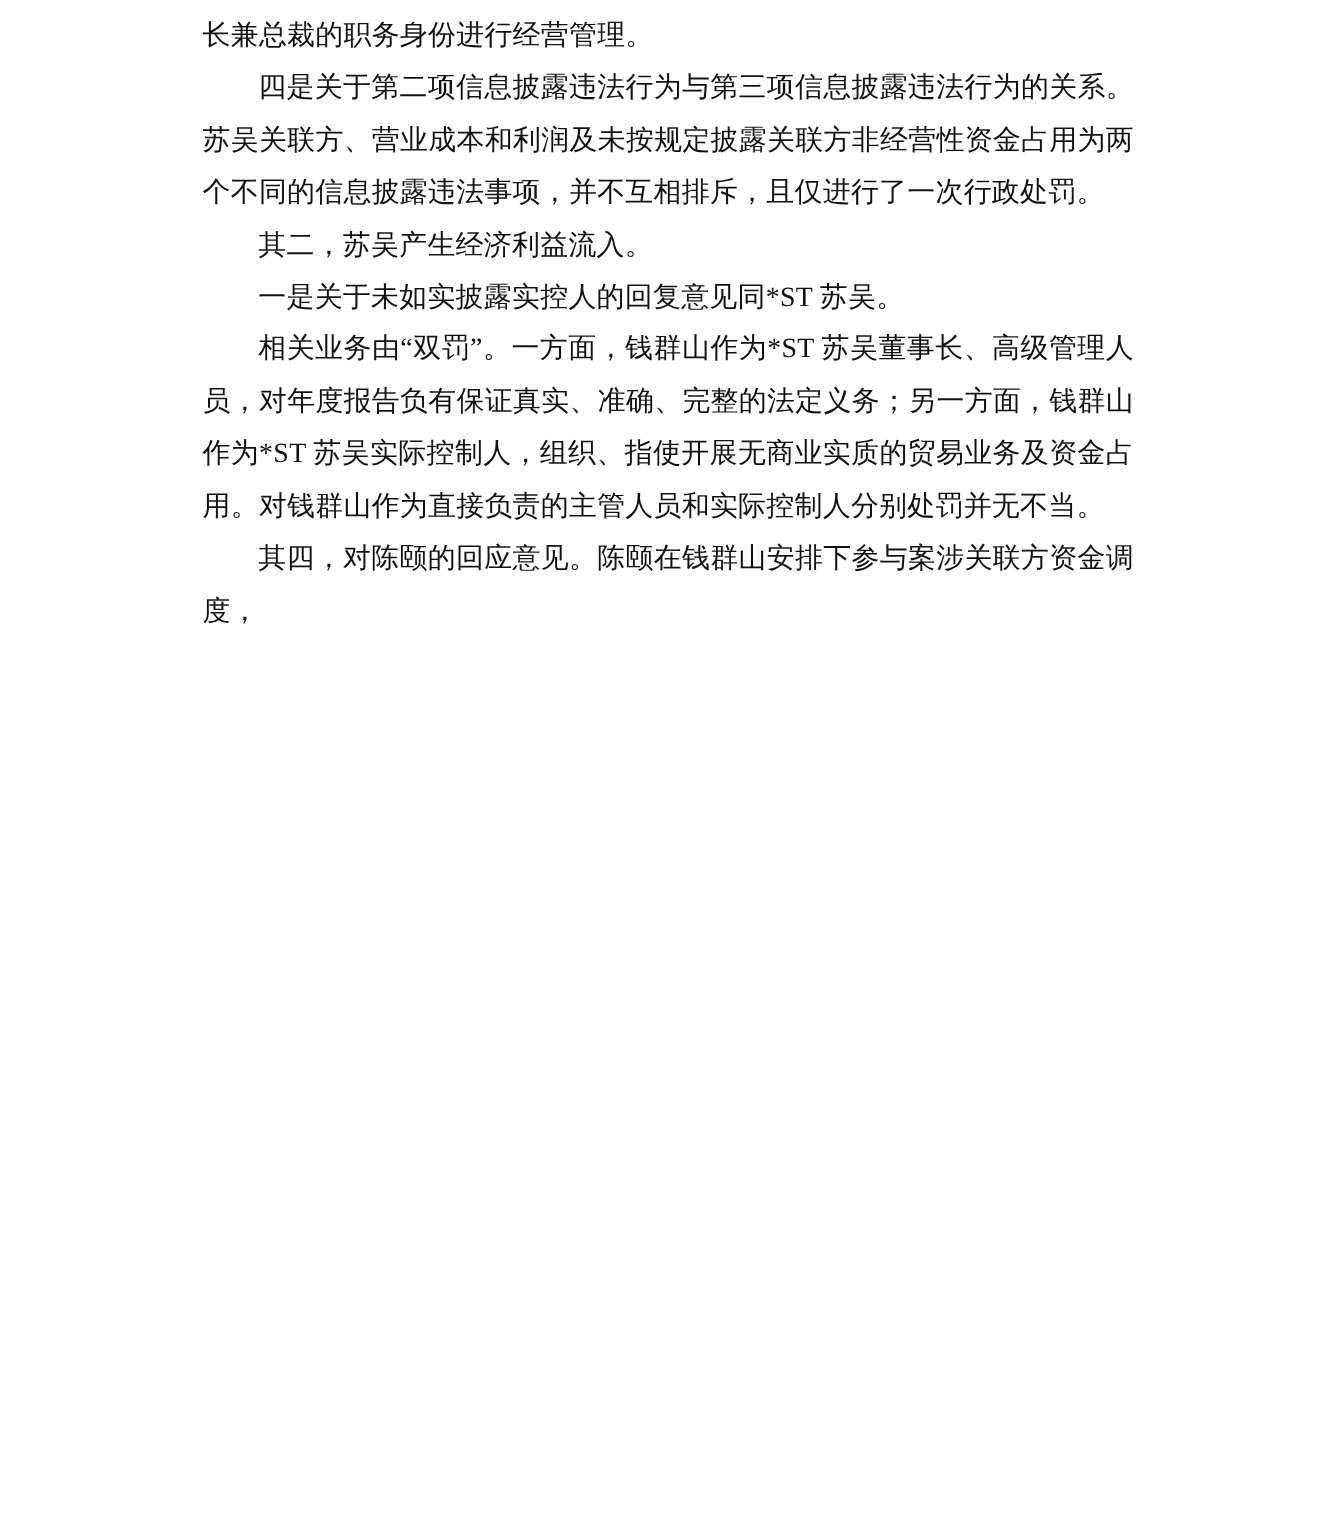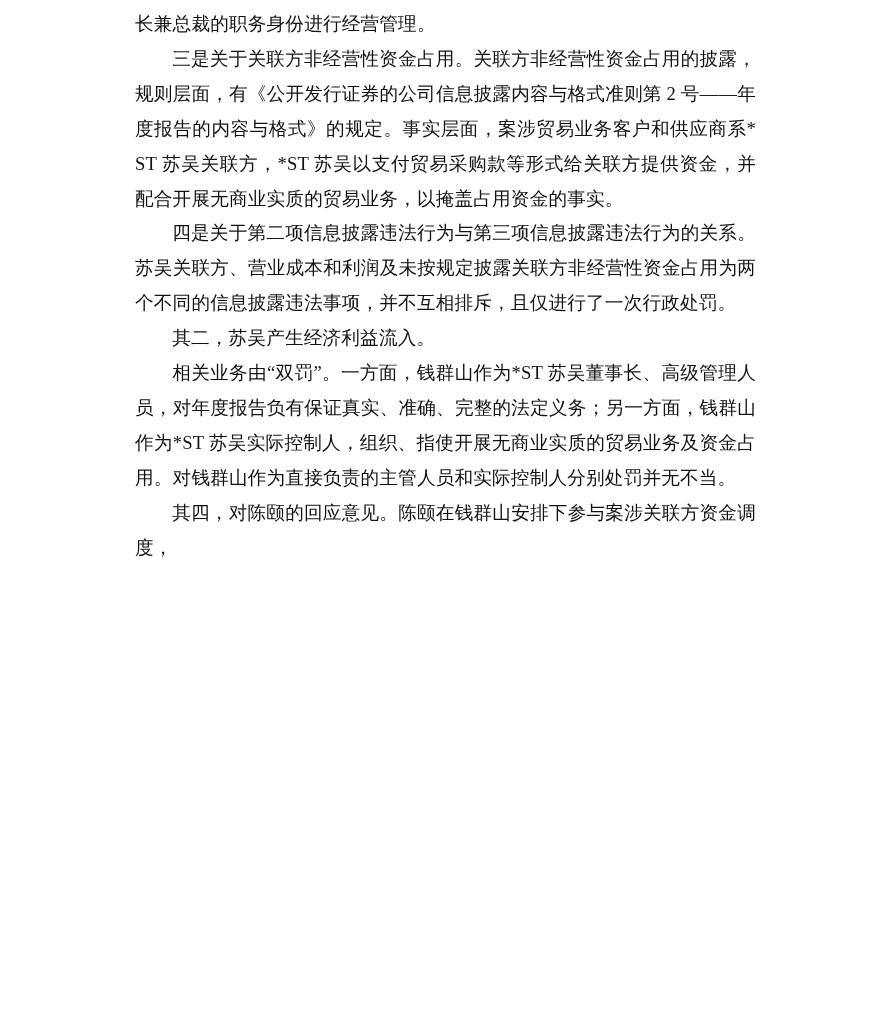--- a/index.html
+++ b/index.html
@@ -34,18 +34,18 @@
   }
   .para.no-indent {
     text-indent: 0;
   }
 </style>
 </head>
 <body>
 
 <div class="page">
   <p class="para no-indent">长兼总裁的职务身份进行经营管理。</p>
-  <p class="para">三是关于关联方非经营性资金占用。关联方非经营性资金占用的披露，规则层面，有《公开发行证券的公司信息披露内容与格式准则第 2 号——年度报告的内容与格式》的规定。事实层面，案涉贸易业务客户和供应商系*ST 苏吴关联方，*ST 苏吴以支付贸易采购款等形式给关联方提供资金，并配合开展无商业实质的贸易业务，以掩盖占用资金的事实。</p>
   <p class="para">四是关于第二项信息披露违法行为与第三项信息披露违法行为的关系。苏吴关联方、营业成本和利润及未按规定披露关联方非经营性资金占用为两个不同的信息披露违法事项，并不互相排斥，且仅进行了一次行政处罚。</p>
   <p class="para">其二，苏吴产生经济利益流入。</p>
+  <p class="para">一是关于未如实披露实控人的回复意见同*ST 苏吴。</p>
   <p class="para">相关业务由“双罚”。一方面，钱群山作为*ST 苏吴董事长、高级管理人员，对年度报告负有保证真实、准确、完整的法定义务；另一方面，钱群山作为*ST 苏吴实际控制人，组织、指使开展无商业实质的贸易业务及资金占用。对钱群山作为直接负责的主管人员和实际控制人分别处罚并无不当。</p>
   <p class="para">其四，对陈颐的回应意见。陈颐在钱群山安排下参与案涉关联方资金调度，</p>
 </div>
 
 </body></html>

